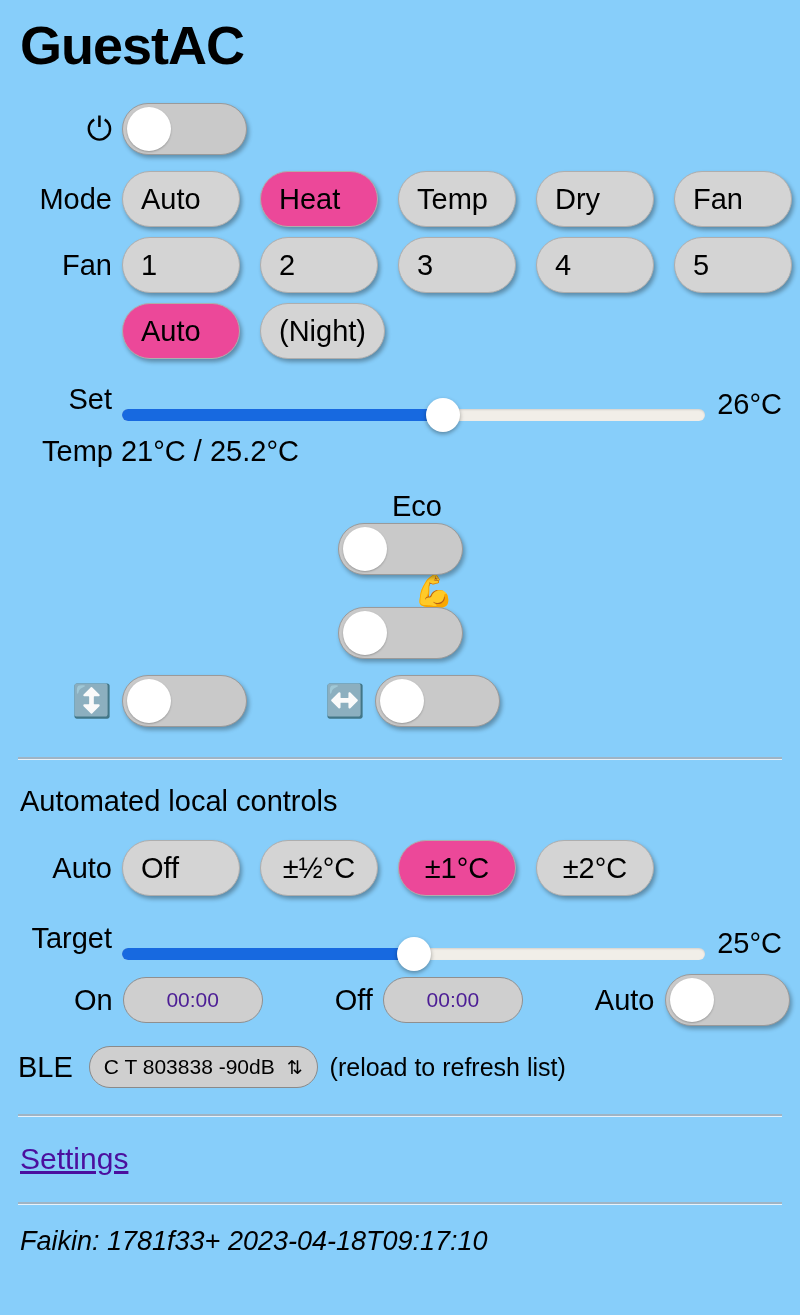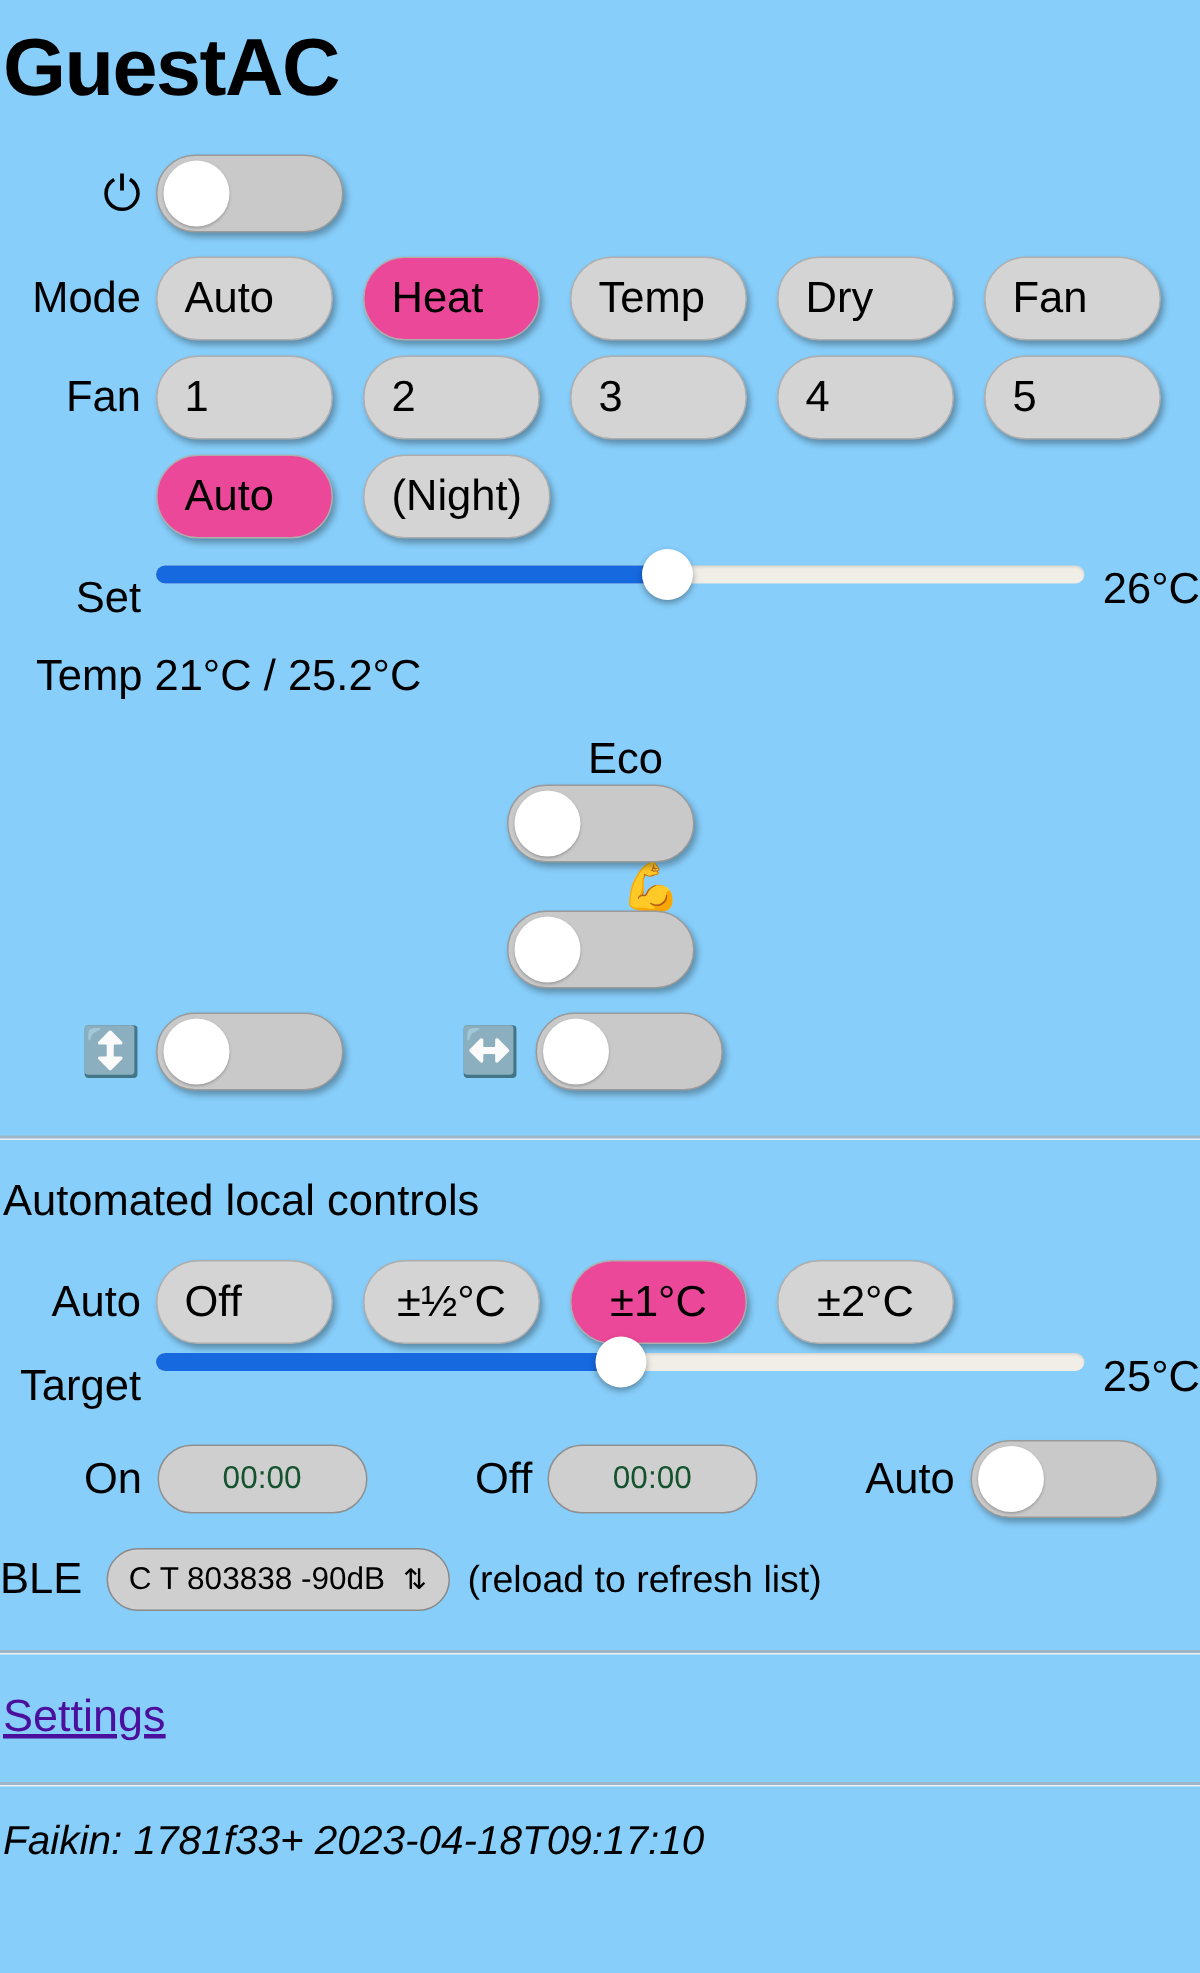--- a/index.html
+++ b/index.html
@@ -7,21 +7,21 @@
   body {
     width: 800px;
     height: 1315px;
     background: #87cefa;
     font-family: "Liberation Sans", sans-serif;
     color: #000;
     overflow: hidden;
     position: relative;
   }
 
-  .page { padding: 0 0; }
+  .page { padding: 0 18px; }
 
   
   .title {
     font-size: 54px;
     font-weight: bold;
     letter-spacing: -1px;
     margin: 16px 0 0 2px;
     line-height: 1.1;
   }
 
@@ -80,21 +80,21 @@
     white-space: nowrap;
     flex: 0 0 auto;
   }
   .btn.sel { background: #ec4899; }
   .btn.centered { justify-content: center; padding: 0 12px; }
 
   
   .slider-wrap {
     flex: 1 1 auto;
     display: flex;
-    align-items: flex-start;
+    align-items: flex-end;
     position: relative;
     height: 44px;
   }
   .slider {
     position: relative;
     flex: 1 1 auto;
     height: 12px;
     border-radius: 6px;
     background: #f1eee8;
     box-shadow: inset 0 1px 2px rgba(0,0,0,0.12);
@@ -170,21 +170,21 @@
   .timer-field {
     width: 140px;
     height: 46px;
     border-radius: 23px;
     background: #cfcfcf;
     border: 1px solid #8f8f8f;
     display: flex;
     align-items: center;
     justify-content: center;
     font-size: 21px;
-    color: #14532d;
+    color: #4c1d95;
     flex: 0 0 auto;
   }
   .spacer-wide { width: 72px; flex: 0 0 auto; }
   .spacer-mid  { width: 56px; flex: 0 0 auto; }
 
   
   .ble-row {
     display: flex;
     align-items: center;
     margin-top: 20px;
@@ -317,21 +317,21 @@
   
   <div class="row" style="margin-top:22px;">
     <div class="row-label">Auto</div>
     <div class="btn">Off</div>
     <div class="btn centered">±½°C</div>
     <div class="btn centered sel">±1°C</div>
     <div class="btn centered">±2°C</div>
   </div>
 
   
-  <div class="row" style="margin-top:6px;">
+  <div class="row" style="margin-top:20px;">
     <div class="row-label">Target</div>
     <div class="slider-wrap">
       <div class="slider">
         <div class="fill" id="targetFill" style="width: 50%;"></div>
         <div class="thumb" id="targetThumb" style="left: 50%;"></div>
       </div>
       <div class="slider-value">25°C</div>
     </div>
   </div>
 

